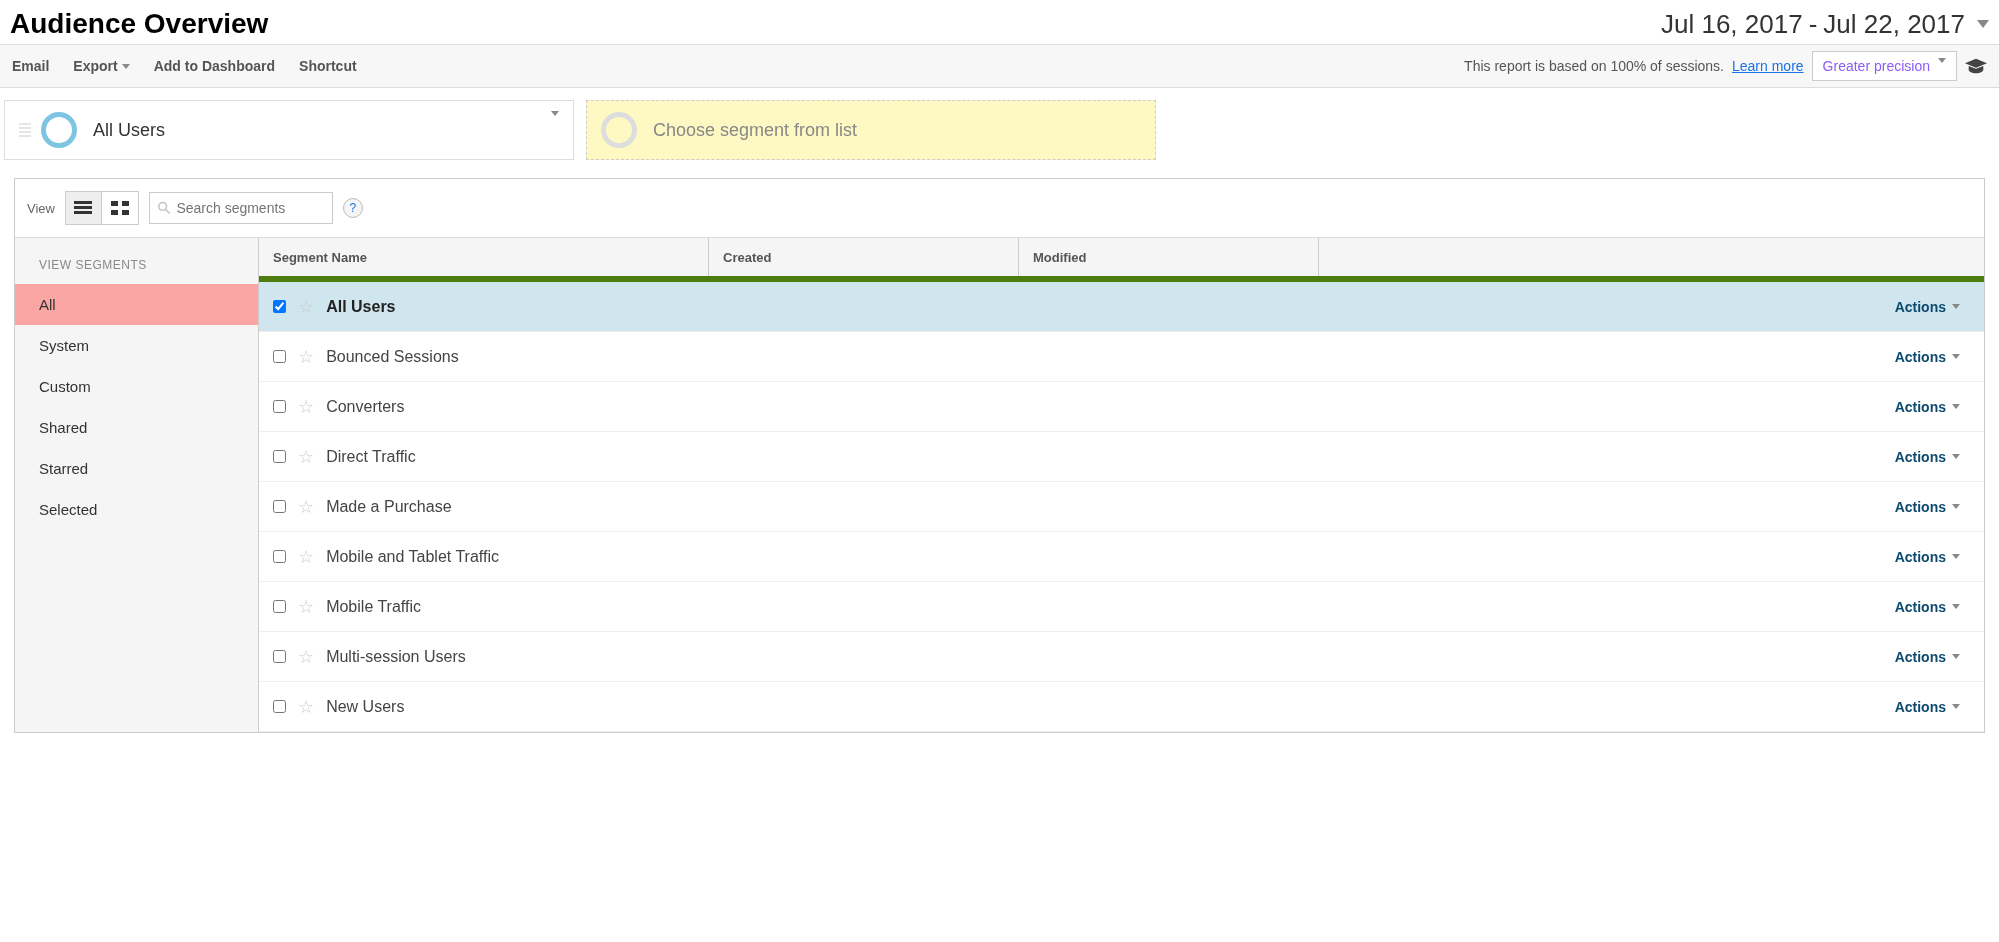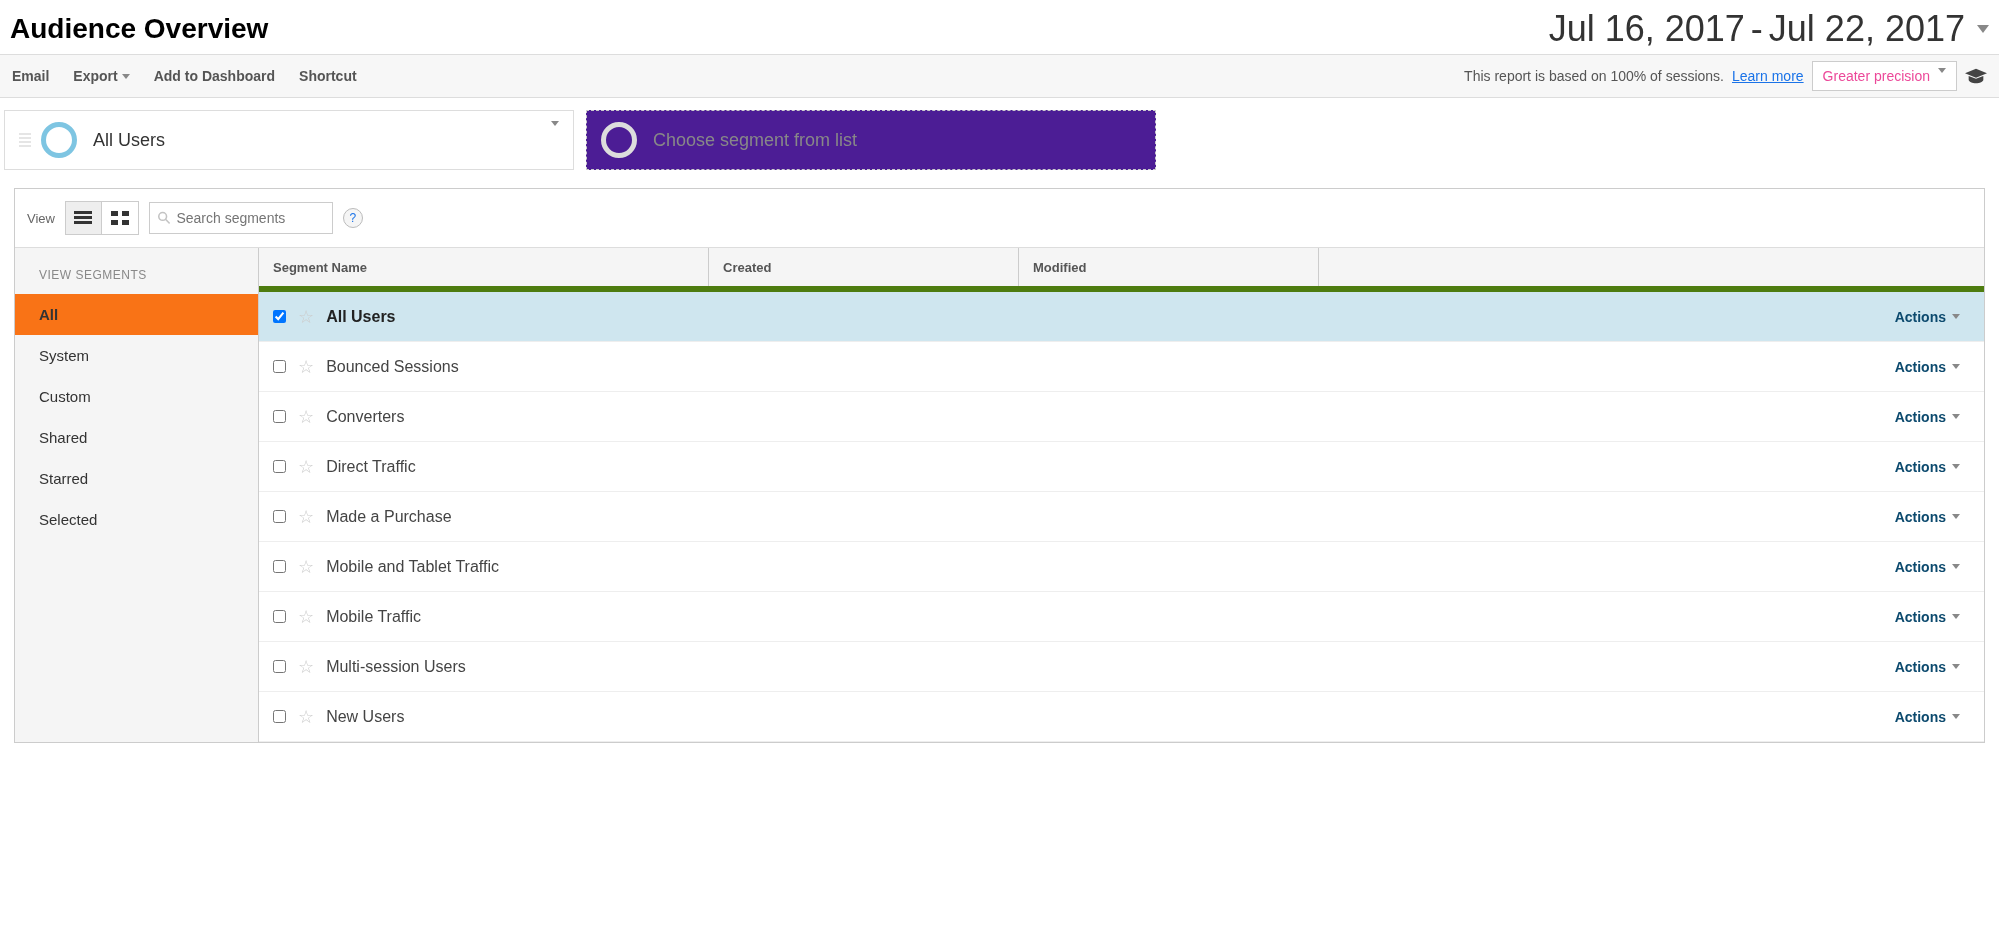--- a/index.html
+++ b/index.html
@@ -1,34 +1,34 @@
 <!DOCTYPE html>
 <html><head>
 <meta charset="utf-8">
 <style>
   * { box-sizing: border-box; margin: 0; padding: 0; }
   body { font-family: Arial, Helvetica, sans-serif; font-size: 14px; color: #333; background: #fff; }
   
   .header-row { display: flex; justify-content: space-between; align-items: center; padding: 8px 10px 4px 10px; }
   .page-title { font-size: 28px; font-weight: bold; color: #000; }
-  .date-range { display: flex; align-items: center; font-size: 36px; color: #333; gap: 6px; }
+  .date-range { display: flex; align-items: center; font-size: 26px; color: #333; gap: 6px; }
   .date-range .caret { width: 0; height: 0; border-left: 6px solid transparent; border-right: 6px solid transparent; border-top: 8px solid #888; margin-left: 6px; }
   
   .action-bar { display: flex; justify-content: space-between; align-items: center; border-top: 1px solid #ddd; border-bottom: 1px solid #ddd; background: #f7f7f7; padding: 0 12px; height: 44px; }
   .action-left { display: flex; gap: 24px; align-items: center; }
   .action-link { font-size: 14px; font-weight: bold; color: #555; cursor: pointer; display: flex; align-items: center; gap: 4px; }
   .action-right { display: flex; align-items: center; gap: 8px; font-size: 14px; color: #555; }
   .learn-more { color: #1a73e8; }
-  .precision-btn { border: 1px solid #ccc; background: #fff; padding: 6px 10px; font-size: 14px; color: #ec4899; display: flex; align-items: flex-start; gap: 8px; cursor: pointer; }
+  .precision-btn { border: 1px solid #ccc; background: #fff; padding: 6px 10px; font-size: 14px; color: #8b5cf6; display: flex; align-items: flex-start; gap: 8px; cursor: pointer; }
   .grad-icon { width: 22px; height: 16px; }
   .mini-caret { width: 0; height: 0; border-left: 4px solid transparent; border-right: 4px solid transparent; border-top: 5px solid #888; }
   
   .segment-chips { display: flex; gap: 12px; padding: 12px 4px 10px 4px; }
   .chip { border: 1px solid #ddd; background: #fff; display: flex; align-items: center; padding: 12px 14px; width: 570px; height: 60px; position: relative; }
-  .chip.ghost { border: 1px dashed #ccc; background: #4c1d95; color: #999; }
+  .chip.ghost { border: 1px dashed #ccc; background: #fef9c3; color: #999; }
   .chip .drag-handle { width: 12px; display: flex; flex-direction: column; gap: 2px; margin-right: 10px; opacity: 0.5; }
   .chip .drag-handle span { display:block; height:2px; background:#ccc; }
   .chip .circle { width: 36px; height: 36px; border-radius: 50%; border: 5px solid #7ec5e2; margin-right: 16px; }
   .chip.ghost .circle { border-color: #ddd; }
   .chip .label { font-size: 18px; color: #333; }
   .chip.ghost .label { color: #888; }
   .chip .expand { position: absolute; top: 10px; right: 14px; }
   
   .panel { border: 1px solid #ccc; margin: 8px 14px 0 14px; background: #fff; display: flex; flex-direction: column; }
   .panel-toolbar { display: flex; justify-content: space-between; align-items: center; padding: 12px; border-bottom: 1px solid #ddd; }
@@ -41,21 +41,21 @@
   .view-toggle .vt-btn { width: 36px; height: 32px; display: flex; align-items: center; justify-content: center; cursor: pointer; background: #fff; }
   .view-toggle .vt-btn.active { background: #eee; border-right: 1px solid #ccc; }
   .search-box { display: flex; align-items: center; border: 1px solid #ccc; padding: 4px 8px; width: 184px; height: 32px; }
   .search-box input { border: none; outline: none; font-size: 14px; width: 100%; }
   .help-icon { width: 20px; height: 20px; border: 1px solid #bbb; border-radius: 50%; display:flex; align-items:center; justify-content:center; font-size:12px; color:#1a73e8; background:#f5f5f5; cursor:pointer; }
   
   .panel-body { display: flex; min-height: 460px; }
   .sidebar { width: 244px; border-right: 1px solid #ccc; background: #f5f5f5; padding-top: 20px; }
   .sidebar-title { font-size: 12px; color: #888; letter-spacing: 0.5px; padding: 0 24px 12px 24px; }
   .side-item { padding: 12px 24px; font-size: 15px; color: #333; cursor: pointer; }
-  .side-item.active { background: #f97316; font-weight: bold; }
+  .side-item.active { background: #fca5a5; }
   
   .table-area { flex: 1; display: flex; flex-direction: column; }
   .table-header { display: flex; background: #f5f5f5; border-bottom: 6px solid #4d7c0f; height: 44px; align-items: center; }
   .th { font-size: 13px; font-weight: bold; color: #555; padding: 0 14px; }
   .th.name { flex: 0 0 450px; border-right: 1px solid #ccc; height:100%; display:flex; align-items:center; }
   .th.created { flex: 0 0 310px; border-right: 1px solid #ccc; height:100%; display:flex; align-items:center; }
   .th.modified { flex: 0 0 300px; border-right: 1px solid #ccc; height:100%; display:flex; align-items:center; }
   .th.act { flex: 1; }
   
   .rows { flex:1; overflow-y: auto; }

